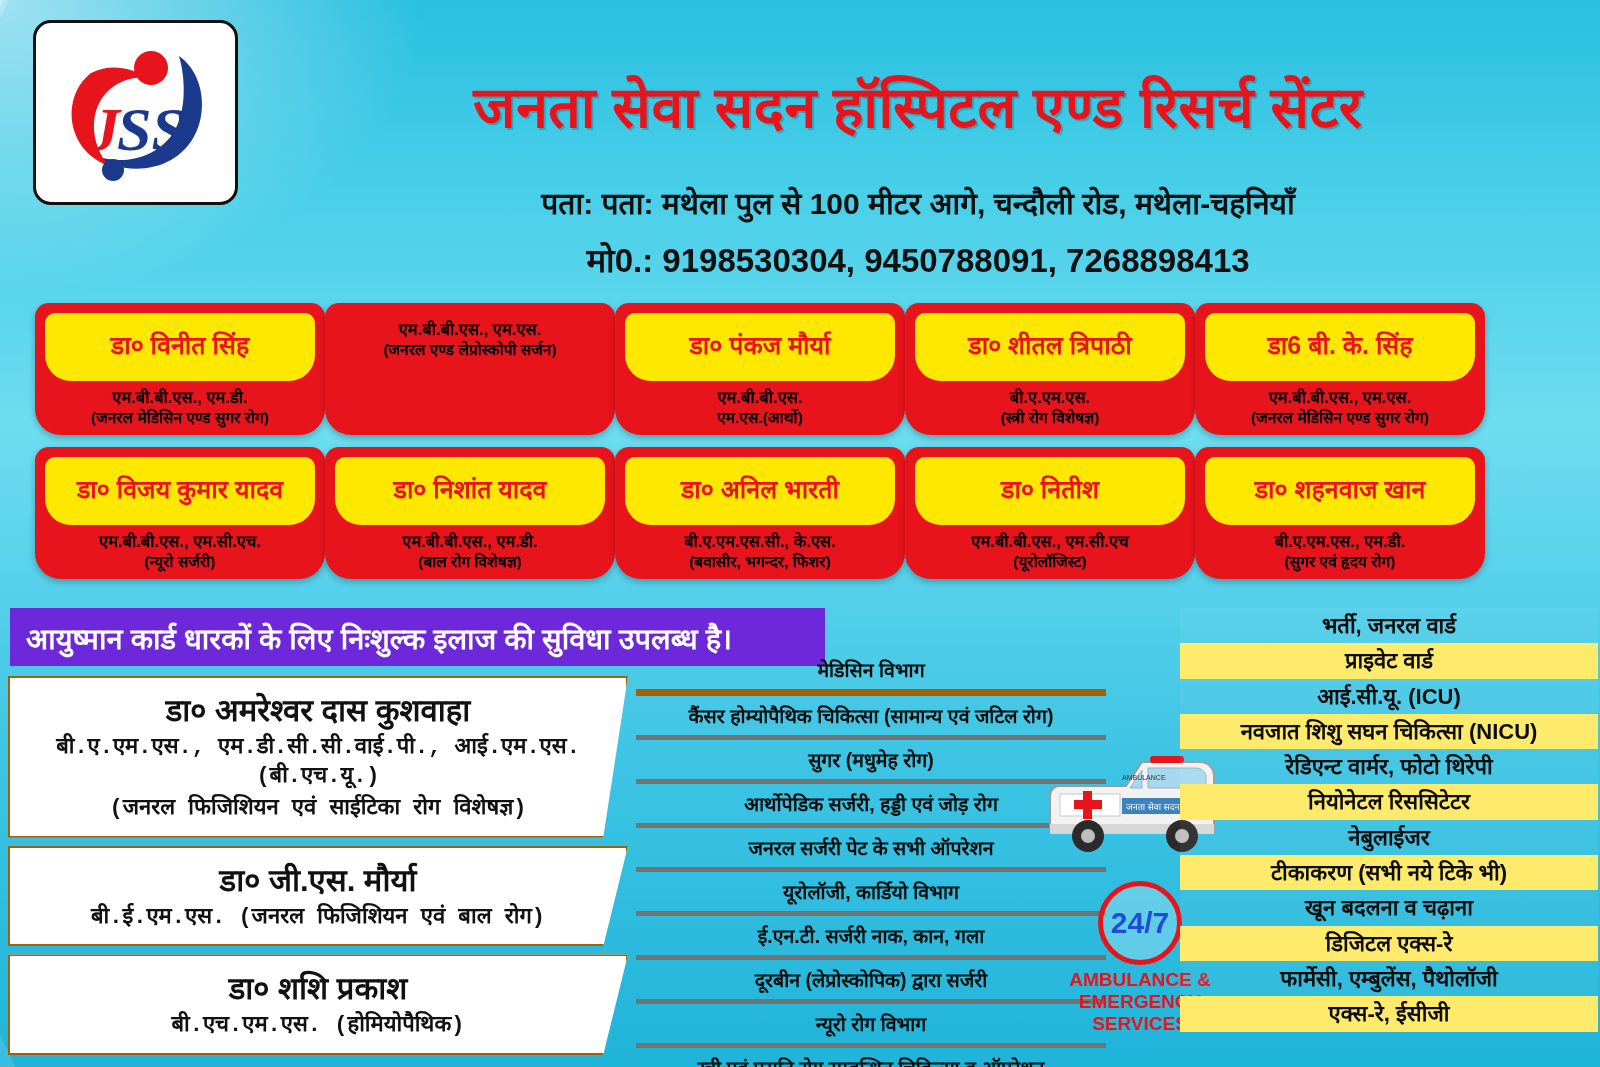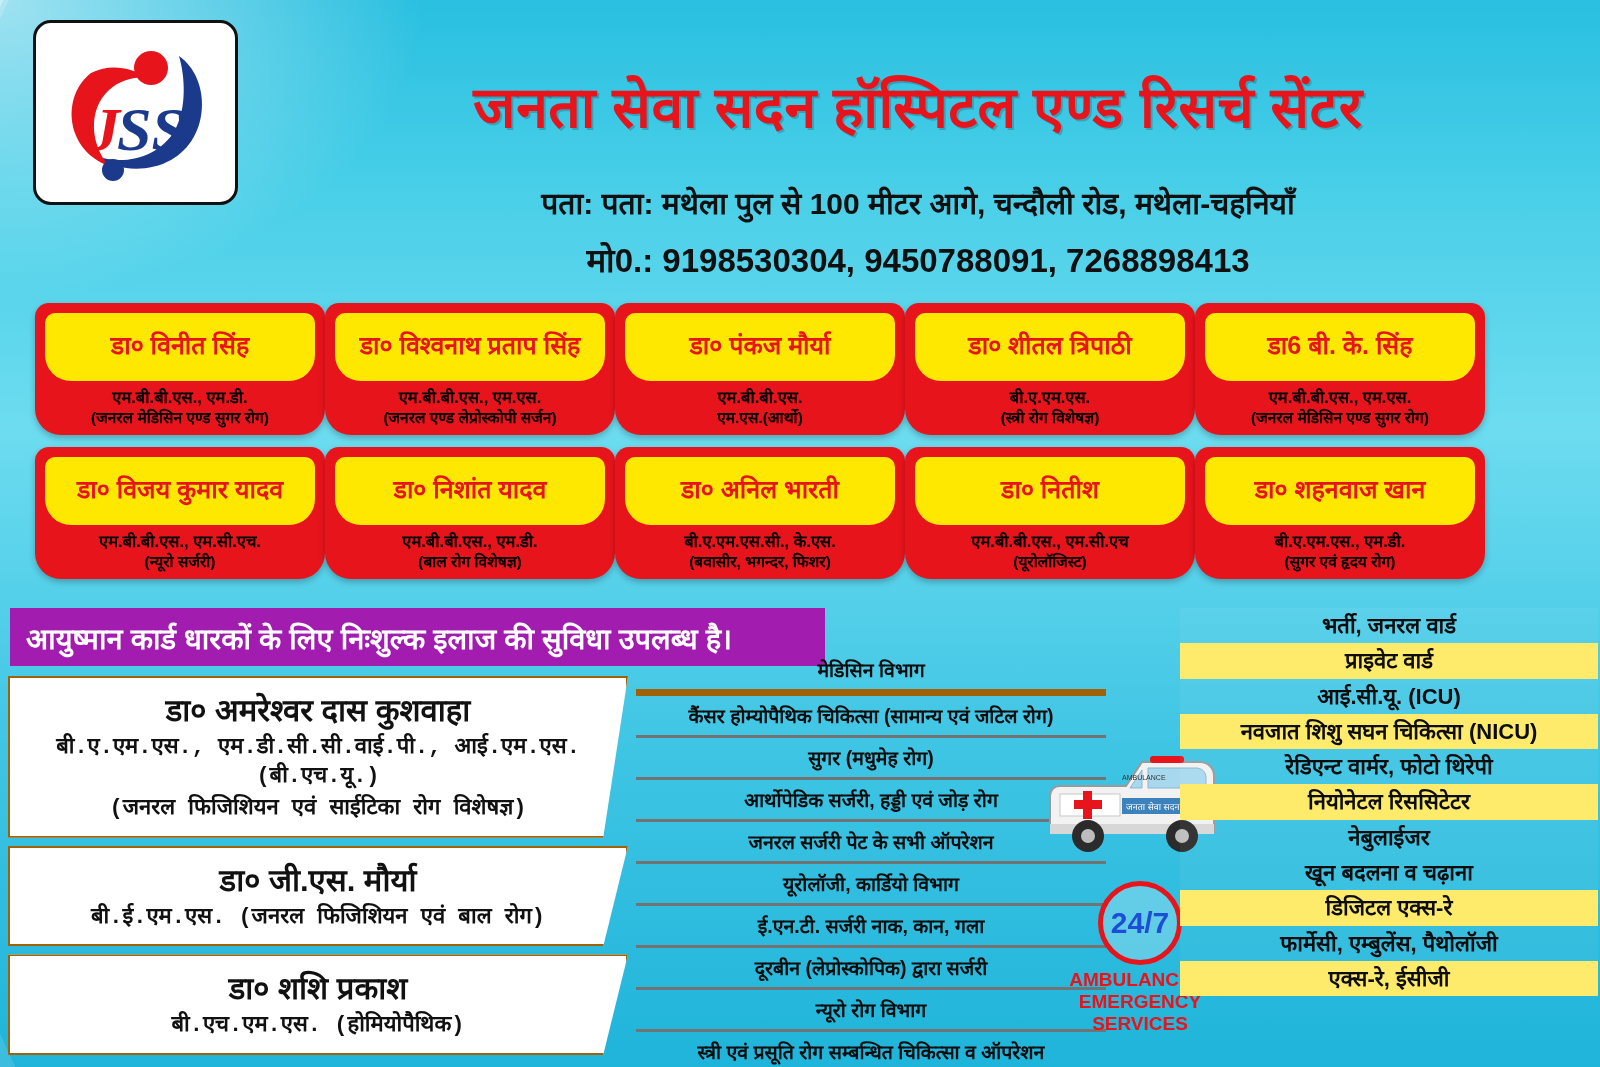--- a/index.html
+++ b/index.html
@@ -68,39 +68,39 @@
   }
   .doc-deg {
     color: #000000; text-align: center; font-size: 16.5px; font-weight: bold;
     line-height: 1.25; padding-top: 6px;
   }
   .doc-deg .spec { font-size: 15.5px; font-weight: bold; }
 
   
   .ayushman {
     position: absolute; left: 10px; top: 608px; width: 815px; height: 58px;
-    background: #a21caf; color: #fff; display: flex; align-items: center;
+    background: #6d28d9; color: #fff; display: flex; align-items: center;
     padding-left: 16px; font-weight: bold; font-size: 29px;
   }
 
   
   .left-col { position: absolute; left: 8px; top: 676px; width: 620px; }
   .lc-item {
     background: #fff; border: 2px solid #a16207;
     padding: 10px 8px 12px; margin-bottom: 8px;
     clip-path: polygon(0 0, 100% 0, 96% 100%, 0 100%);
   }
   .lc-name { text-align: center; font-size: 31px; font-weight: bold; color: #111; }
   .lc-deg  { text-align: center; font-size: 22px; font-weight: bold; color: #111; margin-top: 4px; line-height: 1.3; font-family: Liberation Mono, monospace; }
 
   
   .mid-col { position: absolute; left: 636px; top: 650px; width: 470px; }
   .mid-item {
     text-align: center; font-size: 19.5px; font-weight: bold; color: #0d0d0d;
-    padding: 6px 4px; border-bottom: 3px solid #737373;
+    padding: 6px 4px; border-bottom: 5px solid #737373;
   }
   .mid-item:first-child { border-top: none; }
   .mid-item.first { border-bottom: 7px solid #a16207; }
 
   
   .amb-wrap { position: absolute; left: 1030px; top: 740px; width: 220px; height: 300px; }
   .amb-svg { width: 215px; height: 135px; }
   .amb-247 { margin-top: 2px; text-align: center; }
   .amb-247 .ring {
     width: 84px; height: 84px; border-radius: 50%;
@@ -147,21 +147,20 @@
 <div class="doctor-rows">
   <div class="doc-row">
     <div class="doc-card">
       <div class="doc-name">डा० विनीत सिंह</div>
       <div class="doc-deg">
         <div>एम.बी.बी.एस., एम.डी.</div>
         <div class="spec">(जनरल मेडिसिन एण्ड सुगर रोग)</div>
       </div>
     </div>
     <div class="doc-card">
-      <div class="doc-name">डा० विश्वनाथ प्रताप सिंह</div>
       <div class="doc-deg">
         <div>एम.बी.बी.एस., एम.एस.</div>
         <div class="spec">(जनरल एण्ड लेप्रोस्कोपी सर्जन)</div>
       </div>
     </div>
     <div class="doc-card">
       <div class="doc-name">डा० पंकज मौर्या</div>
       <div class="doc-deg">
         <div>एम.बी.बी.एस.</div>
         <div class="spec">एम.एस.(आर्थो)</div>
@@ -284,17 +283,18 @@
 </div>
 
 <div class="right-col">
   <div class="rc-item plain">भर्ती, जनरल वार्ड</div>
   <div class="rc-item alt">प्राइवेट वार्ड</div>
   <div class="rc-item plain">आई.सी.यू. (ICU)</div>
   <div class="rc-item alt">नवजात शिशु सघन चिकित्सा (NICU)</div>
   <div class="rc-item plain">रेडिएन्ट वार्मर, फोटो थिरेपी</div>
   <div class="rc-item alt">नियोनेटल रिससिटेटर</div>
   <div class="rc-item plain">नेबुलाईजर</div>
+  <div class="rc-item alt">टीकाकरण (सभी नये टिके भी)</div>
   <div class="rc-item plain">खून बदलना व चढ़ाना</div>
   <div class="rc-item alt">डिजिटल एक्स-रे</div>
   <div class="rc-item plain">फार्मेसी, एम्बुलेंस, पैथोलॉजी</div>
   <div class="rc-item alt">एक्स-रे, ईसीजी</div>
 </div>
 
 </body></html>

